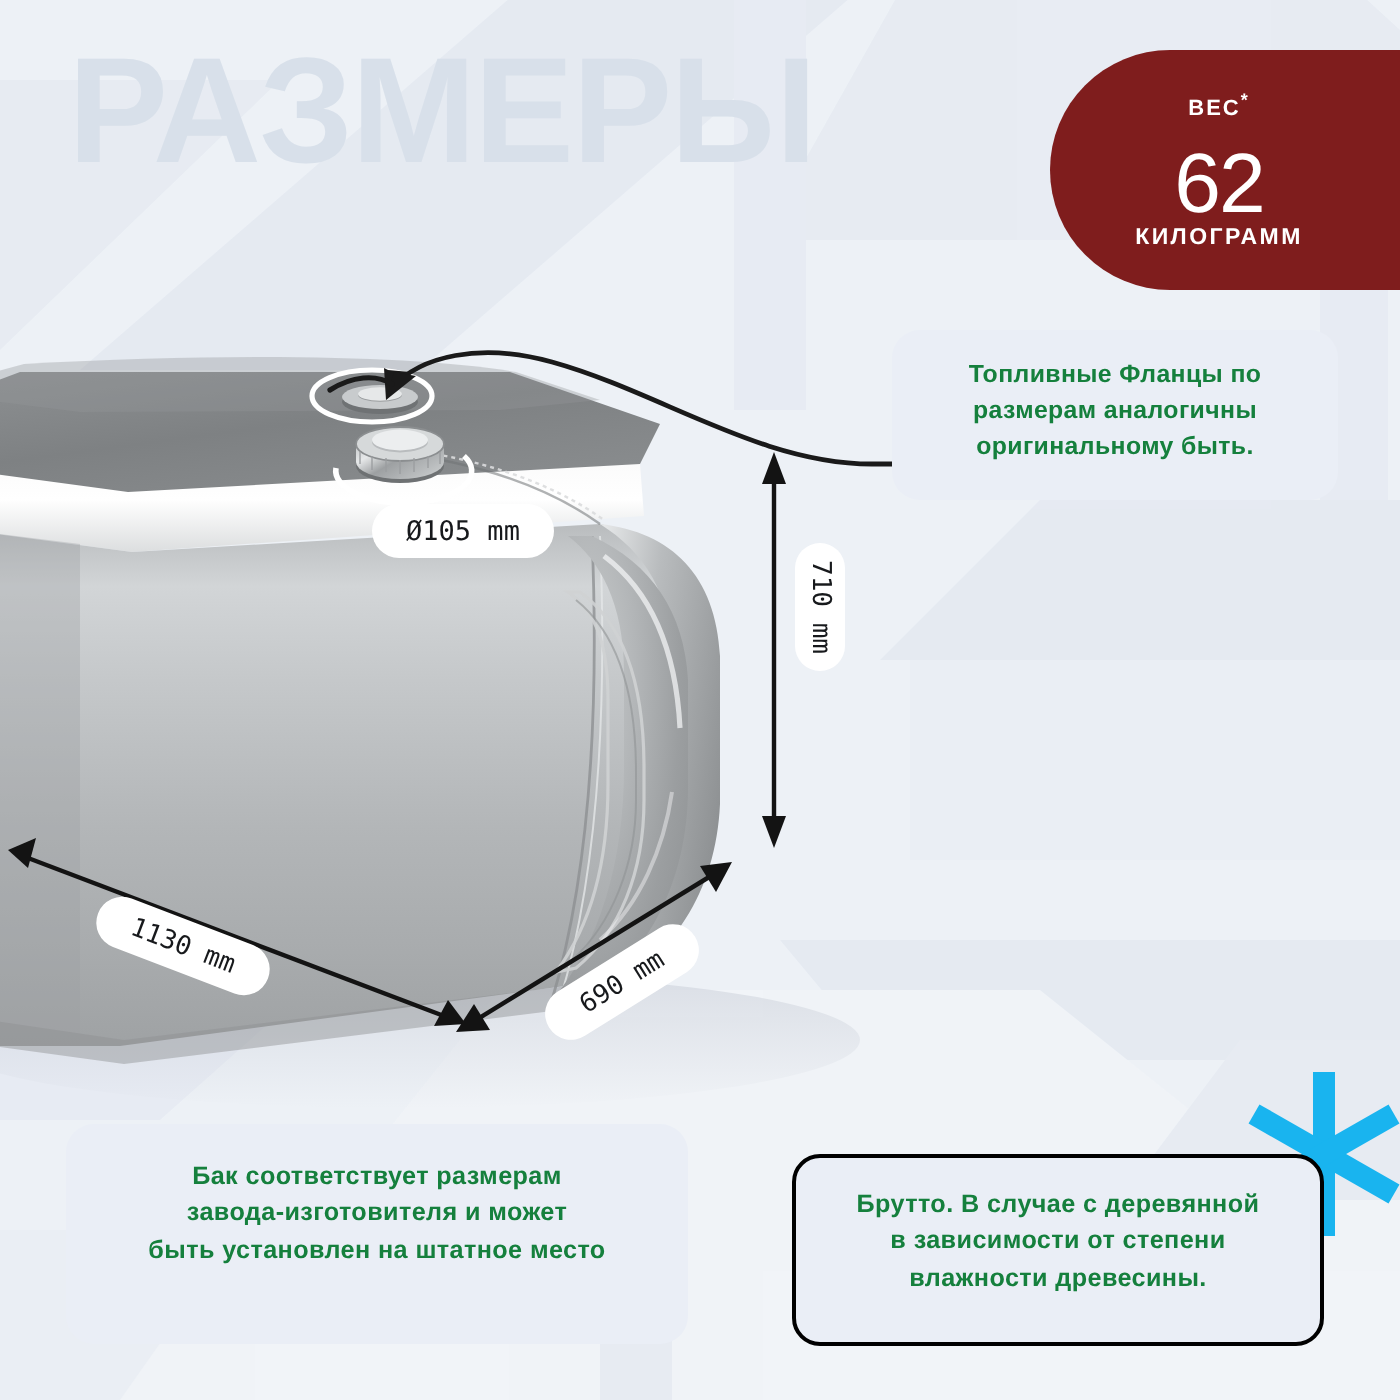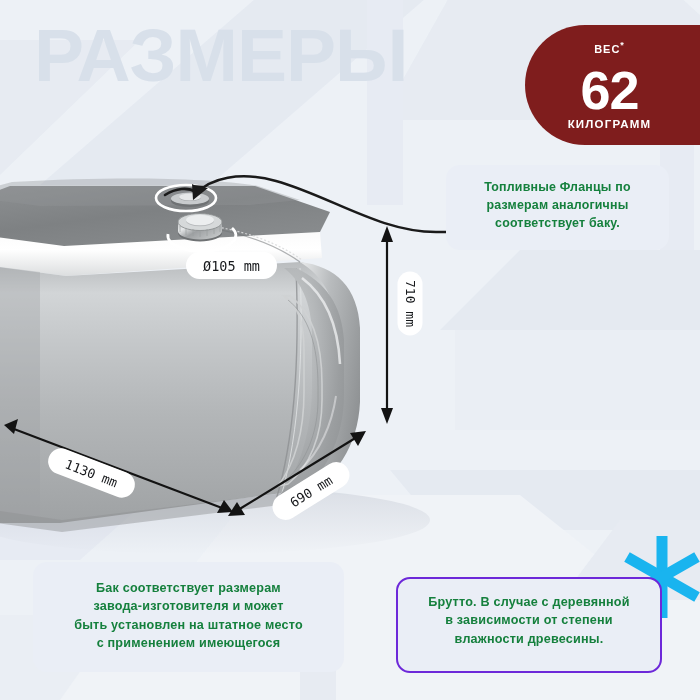--- a/index.html
+++ b/index.html
@@ -35,21 +35,21 @@
     display:flex;flex-direction:column;align-items:center;justify-content:center;
     box-sizing:border-box;
     padding-right:6px;
   }
   .weight-label{
     font-size:11px;letter-spacing:1px;font-weight:bold;
     margin-bottom:-2px;
   }
   .weight-label sup{font-size:9px;}
   .weight-value{
-    font-size:54px;font-weight:bold;line-height:0.98;letter-spacing:-1px;margin-top:12px;
+    font-size:42px;font-weight:normal;line-height:0.98;letter-spacing:-1px;margin-top:12px;
   }
   .weight-unit{
     font-size:11.5px;letter-spacing:1.2px;font-weight:bold;margin-top:1px;
   }
 
   
   .note{
     position:absolute;
     background:#eaeef6;
     border-radius:14px;
@@ -68,21 +68,21 @@
   }
   .note-mount{
     left:33px;top:562px;width:311px;height:110px;
     padding:17px 10px 0 10px;
     font-size:12.6px;letter-spacing:0.2px;
   }
   .note-gross{
     left:396px;top:577px;width:266px;height:96px;
     padding:14px 10px 0 10px;
     font-size:12.6px;letter-spacing:0.2px;
-    border:2px solid #6d28d9;
+    border:2px solid #000000;
     background:#eaeef6;
   }
 
   
   .pill{
     position:absolute;
     background:#ffffff;
     border-radius:999px;
     color:#17191c;
     font-family:"DejaVu Sans Mono","Liberation Mono",monospace;
@@ -291,28 +291,27 @@
 
   <div class="weight-badge">
     <div class="weight-label"><span>ВЕС</span><sup>*</sup></div>
     <div class="weight-value">62</div>
     <div class="weight-unit">КИЛОГРАММ</div>
   </div>
 
   <div class="note note-flange">
     <span class="line">Топливные Фланцы по</span>
     <span class="line">размерам аналогичны</span>
-    <span class="line">соответствует баку.</span>
+    <span class="line">оригинальному быть.</span>
   </div>
 
   <div class="note note-mount">
     <span class="line">Бак соответствует размерам</span>
     <span class="line">завода-изготовителя и может</span>
     <span class="line">быть установлен на штатное место</span>
-    <span class="line">с применением имеющегося</span>
   </div>
 
   <div class="note note-gross">
     <span class="line">Брутто. В случае с деревянной</span>
     <span class="line">в зависимости от степени</span>
     <span class="line">влажности древесины.</span>
   </div>
 
   <div class="pill pill-dia">Ø105 mm</div>
   <div class="pill pill-710">710 mm</div>

